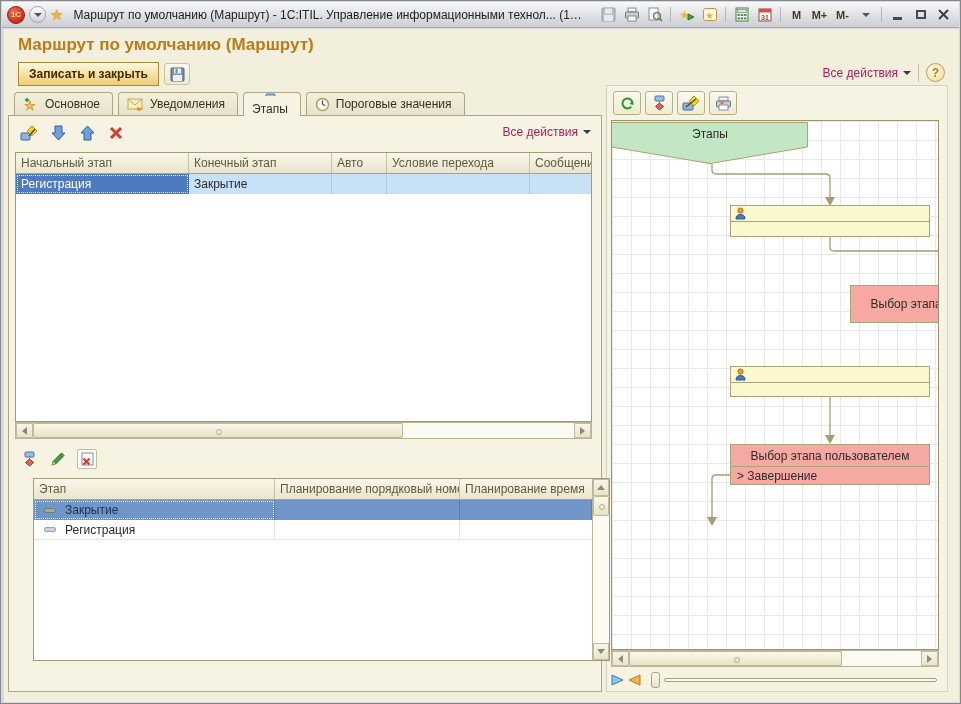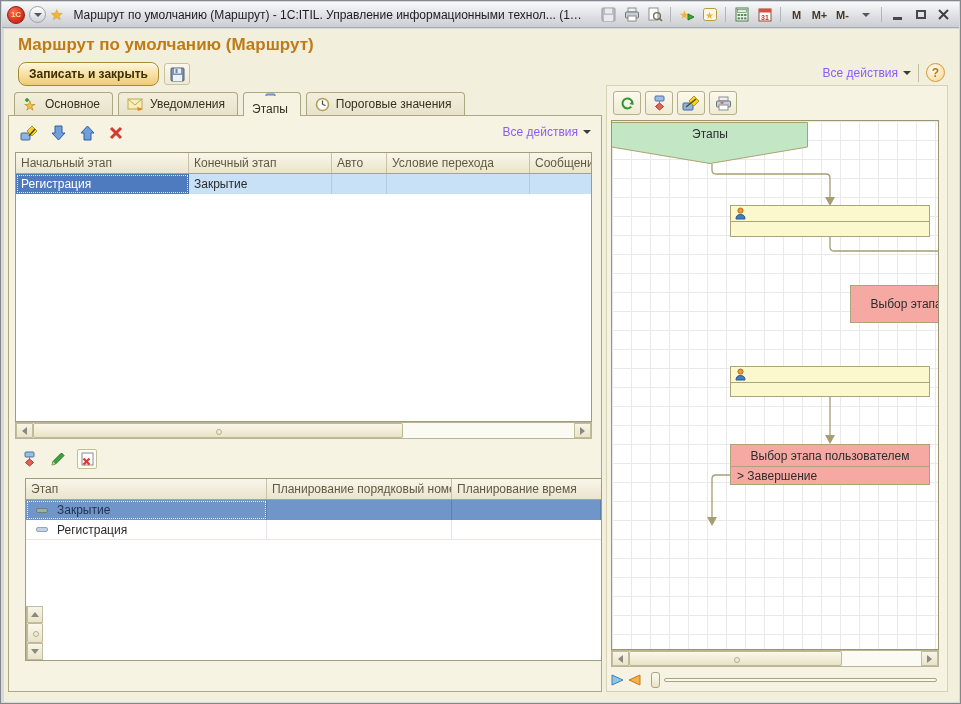--- a/index.html
+++ b/index.html
@@ -35,26 +35,26 @@
     border-top:4px solid #55575a;}
   .glyph-min{width:9px;height:3px;background:#46484c;margin-top:8px;}
   .glyph-max{width:10px;height:9px;border:2px solid #46484c;}
   
   .content{position:absolute;left:3px;top:28px;width:955px;height:673px;
     background:#f2efdd;overflow:hidden;}
   .page-title{position:absolute;left:14px;top:6px;font-size:17px;font-weight:bold;color:#be7b16;}
   .btn-primary{position:absolute;left:14px;top:33px;height:24px;padding:0 10px;
     font-family:"Liberation Sans",sans-serif;font-size:12px;font-weight:bold;color:#3d2f00;
     background:linear-gradient(#fdf7df,#f6dfa0 55%,#f0cb74);
-    border:1px solid #a98a34;border-radius:8px;box-shadow:inset 0 1px 0 #fffbe9;}
+    border:1px solid #a98a34;border-radius:0;box-shadow:inset 0 1px 0 #fffbe9;}
   .save-icon-btn{position:absolute;left:160px;top:34px;width:26px;height:22px;
     background:linear-gradient(#fbf8ec,#efead3);border:1px solid #c9c49e;border-radius:3px;
     display:flex;align-items:center;justify-content:center;}
   .hdr-right{position:absolute;right:14px;top:34px;display:flex;align-items:center;gap:7px;}
-  .all-actions{display:flex;align-items:center;gap:5px;color:#8b5cf6;}
+  .all-actions{display:flex;align-items:center;gap:5px;color:#be185d;}
   .all-actions .caret-down{border-top-color:#3a3a3a;}
   .vsep{width:1px;height:18px;background:#c3bfa3;}
   .help-btn{width:19px;height:19px;border-radius:50%;border:1px solid #d59b3f;
     background:radial-gradient(circle at 35% 30%,#fefaf0,#f6d890);
     color:#b87a14;font-weight:bold;font-size:12px;display:flex;align-items:center;justify-content:center;}
   
   .tabs{position:absolute;left:10px;top:63px;display:flex;gap:5px;height:24px;z-index:3;}
   .tab{display:flex;align-items:center;gap:6px;padding:0 12px 0 8px;height:23px;
     border:1px solid #aca884;border-bottom:none;border-radius:4px 4px 0 0;
     background:linear-gradient(#f3efdb,#e7e2ca);color:#33321f;}
@@ -90,21 +90,21 @@
     display:flex;align-items:center;justify-content:center;flex:none;}
   .sb-thumb{background:linear-gradient(#fbf8ea,#e8e3c8);border:1px solid #bdb896;border-radius:2px;
     position:relative;flex:none;}
   .sb-thumb:after{content:"";position:absolute;left:50%;top:50%;width:4px;height:4px;margin:-2px;
     border-radius:50%;border:1px solid #b3ae8c;}
   .sb-track{background:#fbfaf3;flex:1;}
   .tri-l{width:0;height:0;border-top:4px solid transparent;border-bottom:4px solid transparent;border-right:5px solid #8a8a7a;}
   .tri-r{width:0;height:0;border-top:4px solid transparent;border-bottom:4px solid transparent;border-left:5px solid #8a8a7a;}
   .tri-u{width:0;height:0;border-left:4px solid transparent;border-right:4px solid transparent;border-bottom:5px solid #8a8a7a;}
   .tri-d{width:0;height:0;border-left:4px solid transparent;border-right:4px solid transparent;border-top:5px solid #8a8a7a;}
-  .tbl2{left:16px;top:362px;width:577px;height:183px;display:flex;flex-direction:column;}
+  .tbl2{left:24px;top:362px;width:577px;height:183px;display:flex;}
   .tbl2-main{flex:1;overflow:hidden;}
   .vscroll{width:17px;flex:none;display:flex;flex-direction:column;background:#efebd6;border-left:1px solid #b9b494;}
   .vscroll .sb-btn{width:auto;height:17px;}
   .vscroll .sb-thumb{height:20px;}
   .vscroll .sb-track{flex:1;}
   .srow-sel{background:#7095c8;color:#1f3250;}
   .srow-sel .td{border-right:1px solid rgba(0,0,0,0.15);}
   .srow{border-bottom:1px solid #eae7d8;}
   .stage-cell{display:flex;align-items:center;gap:9px;padding:0 0 0 10px;}
   .dash{width:12px;height:5px;border-radius:2px;flex:none;}

